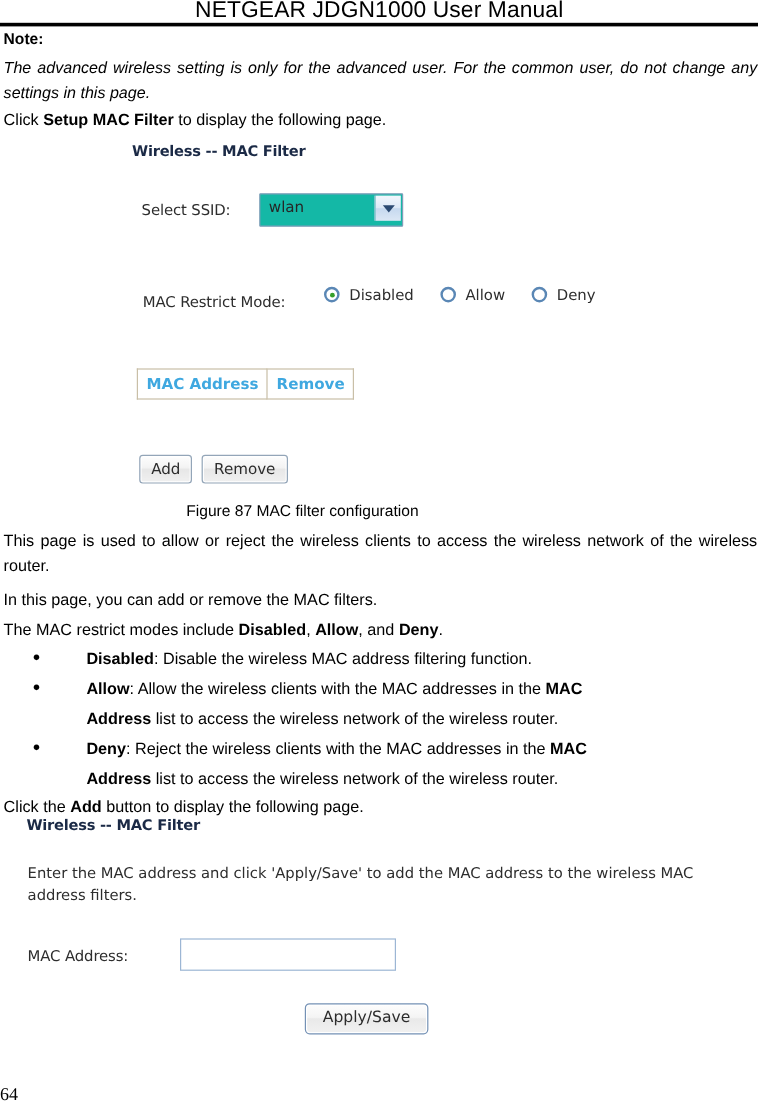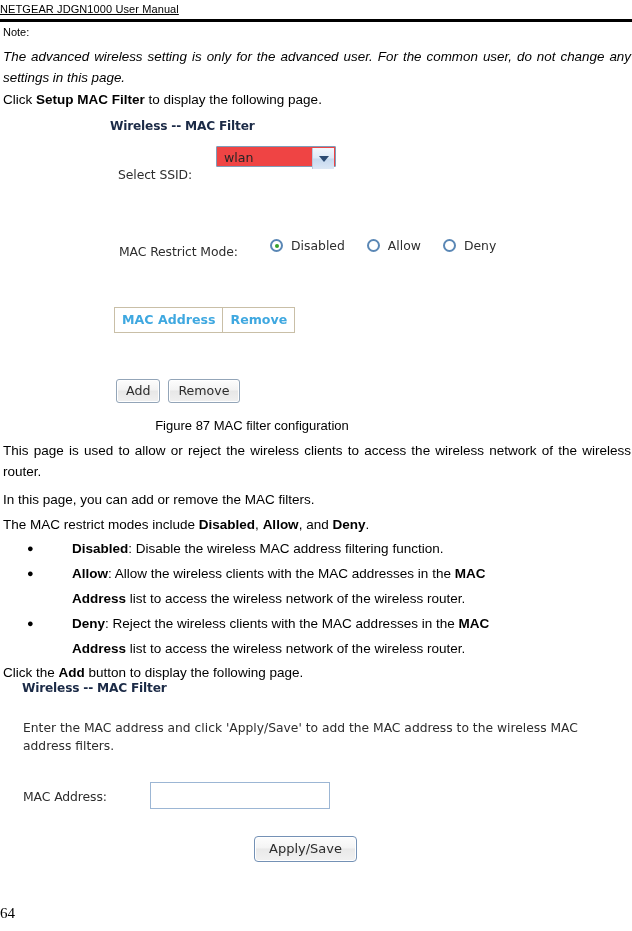--- a/index.html
+++ b/index.html
@@ -15,41 +15,41 @@
     color: #000;
     overflow: hidden;
   }
 
   
   .doc-header {
     position: absolute;
     top: 0px;
     left: 0;
     width: 632px;
-    font-size: 11px;
+    text-align: center;
+    font-size: 19px;
     line-height: 18px;
     letter-spacing: 0.1px;
-    text-decoration: underline;
   }
   .header-rule {
     position: absolute;
     top: 19px;
     left: 0;
     width: 632px;
     height: 3px;
     background: #000;
   }
 
   
   .note-label {
     position: absolute;
     top: 24px;
     left: 3px;
-    font-size: 11px;
-    font-weight: normal;
+    font-size: 13px;
+    font-weight: bold;
     line-height: 17px;
   }
   .note-italic {
     position: absolute;
     top: 46px;
     left: 3px;
     width: 628px;
     font-size: 13.4px;
     font-style: italic;
     line-height: 21px;
@@ -86,27 +86,27 @@
     position: absolute;
     font-family: "DejaVu Sans", sans-serif;
     font-size: 12.4px;
     color: #2d2d2d;
     letter-spacing: -0.1px;
   }
   .s1-ssid-label { top: 54px; left: 118px; }
 
   .ssid-select {
     position: absolute;
-    top: 33px;
+    top: 48px;
     left: 216px;
     width: 120px;
-    height: 21px;
+    height: 28px;
     box-sizing: border-box;
     border: 1px solid #7f9db9;
-    background: #ef4444;
+    background: #14b8a6;
     border-radius: 1px;
   }
   .ssid-value {
     position: absolute;
     top: 3px;
     left: 7px;
     font-family: "DejaVu Sans", sans-serif;
     font-size: 12.6px;
     color: #262626;
   }

